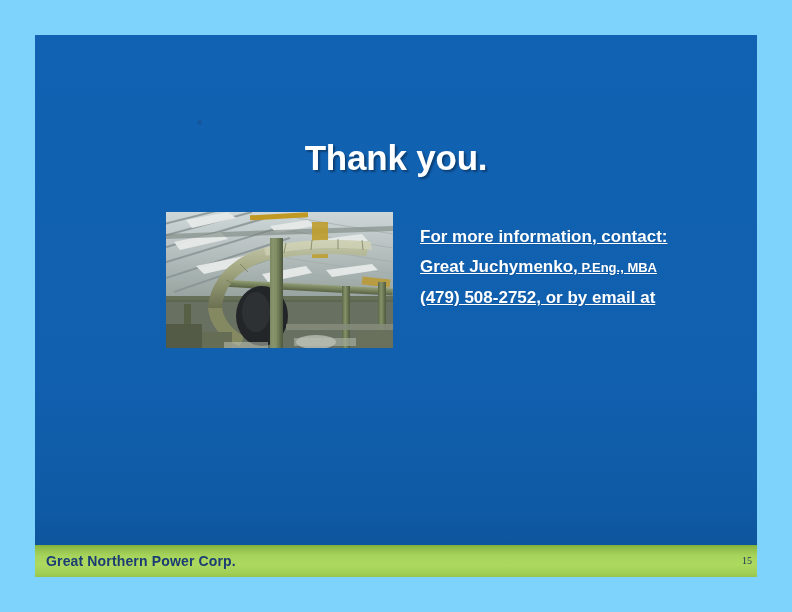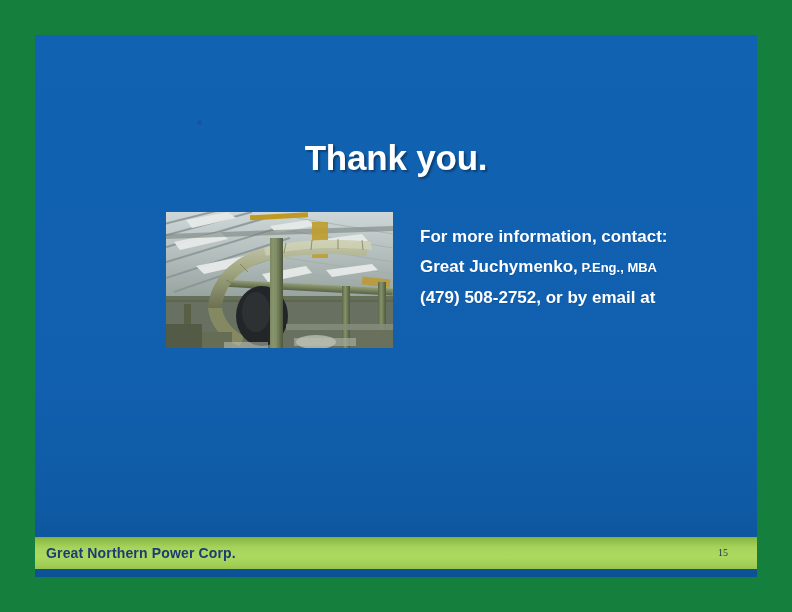--- a/index.html
+++ b/index.html
@@ -11,21 +11,21 @@
     width: 792px;
     height: 612px;
     overflow: hidden;
     font-family: "Liberation Sans", sans-serif;
   }
 
   #page {
     position: relative;
     width: 792px;
     height: 612px;
-    background: #15803d;
+    background: #7dd3fc;
   }
 
   
   .slide {
     position: absolute;
     left: 35px;
     top: 35px;
     width: 722px;
     height: 542px;
     background: linear-gradient(to bottom,
@@ -82,40 +82,42 @@
     top: 187px;
     width: 320px;
     color: #ffffff;
   }
   .contact-line {
     font-size: 17px;
     font-weight: bold;
     line-height: 30px;
     white-space: nowrap;
     text-shadow: 0.5px 0.5px 0 rgba(0,0,0,0.12);
+    text-decoration: underline;
   }
   .credentials {
     font-size: 13px;
     font-weight: bold;
   }
 
   
   .footer-bar {
     position: absolute;
     left: 0;
-    bottom: 8px;
+    bottom: 0;
     width: 722px;
     height: 32px;
     background: linear-gradient(to bottom,
                 #7fae3a 0%,
                 #8dbb43 7%,
                 #a6d45c 34%,
                 #add95f 62%,
                 #a2cf56 86%,
                 #97c44c 100%);
+    padding-left: 24px;
   }
   .footer-title {
     position: absolute;
     left: 11px;
     top: 0;
     height: 32px;
     line-height: 32px;
     color: #1b3c72;
     font-size: 14px;
     font-weight: bold;

